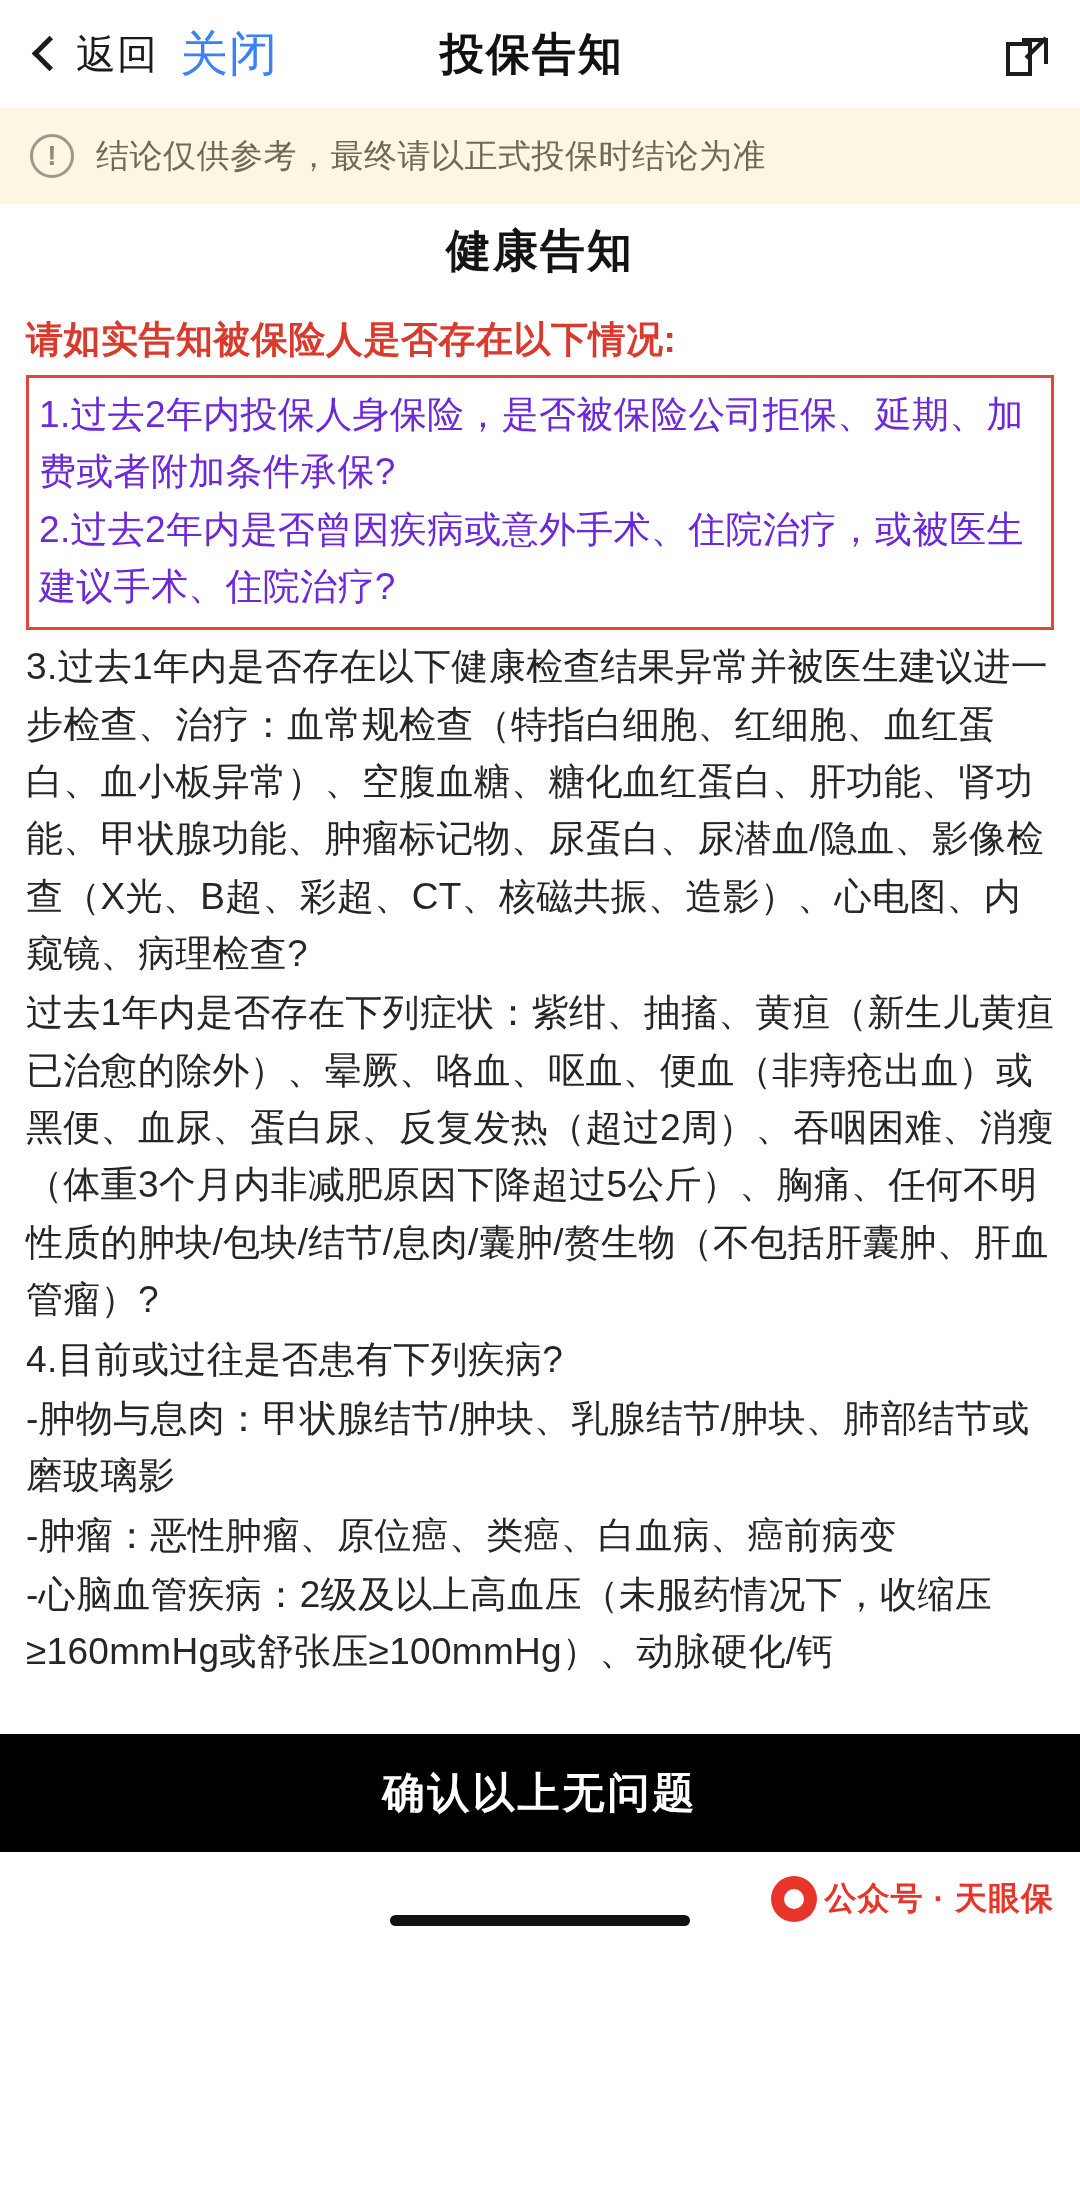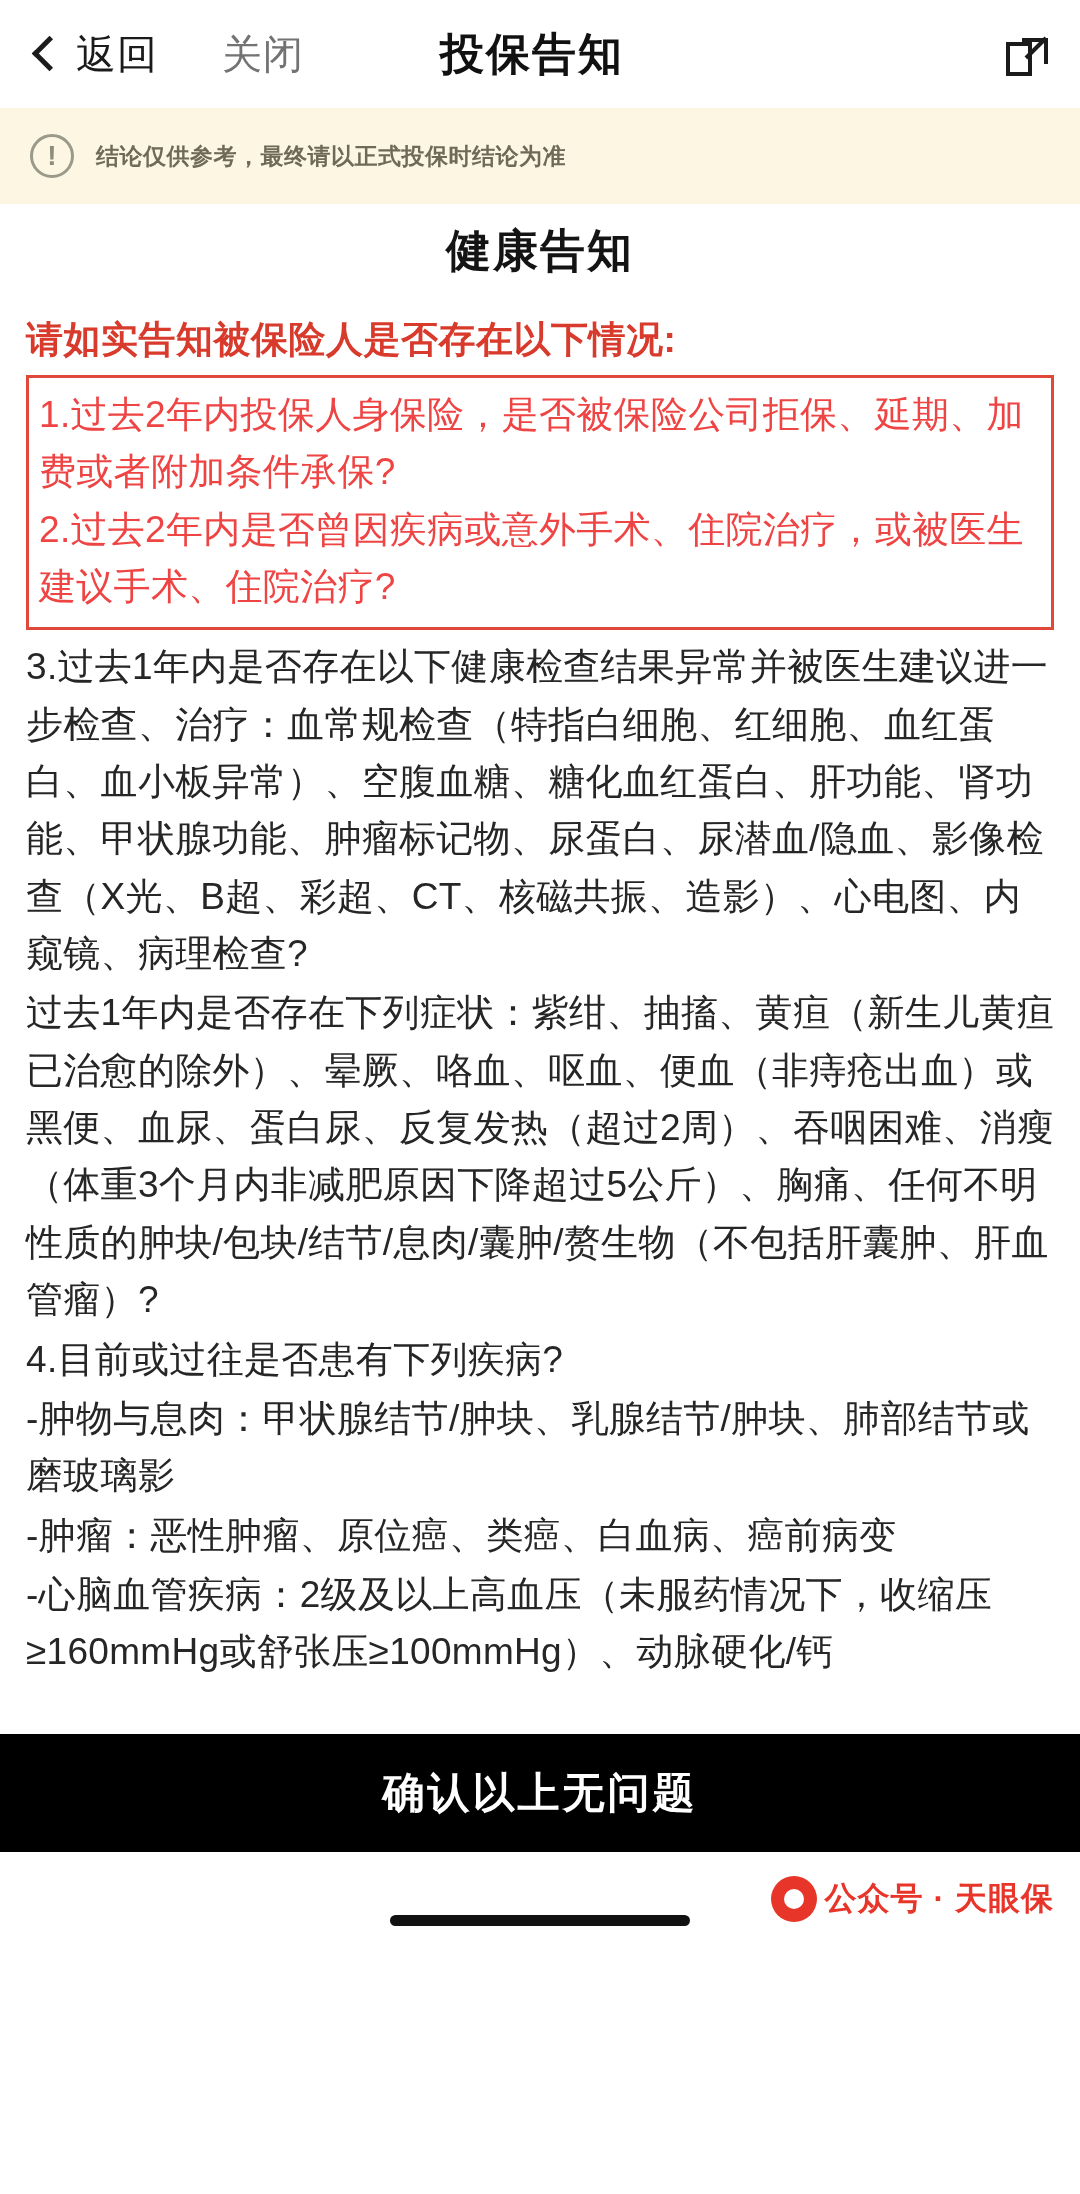--- a/index.html
+++ b/index.html
@@ -47,23 +47,23 @@
     border-left: 5px solid #1b1b1b;
     border-bottom: 5px solid #1b1b1b;
     transform: rotate(45deg);
   }
   .nav-back-label {
     font-size: 40px;
     color: #1b1b1b;
     letter-spacing: 1px;
   }
   .nav-close {
-    font-size: 40px;
-    color: #737373;
-    margin-left: 64px;
+    font-size: 48px;
+    color: #3b82f6;
+    margin-left: 22px;
     letter-spacing: 1px;
   }
   .nav-title {
     position: absolute;
     left: 0;
     right: 16px;
     top: 50%;
     transform: translateY(-50%);
     text-align: center;
     font-size: 44px;
@@ -96,24 +96,23 @@
     flex: 0 0 auto;
     border-radius: 50%;
     border: 3px solid #9a9a8a;
     color: #8d8d7a;
     font-size: 28px;
     line-height: 38px;
     text-align: center;
     font-weight: bold;
   }
   .notice-text {
-    font-size: 23px;
+    font-size: 33px;
     color: #6f6a58;
     letter-spacing: 0.5px;
-    font-weight: bold;
   }
 
   
   .content {
     padding: 17px 26px 0 26px;
   }
   .doc-title {
     text-align: center;
     font-size: 45px;
     font-weight: bold;
@@ -129,21 +128,21 @@
     margin-bottom: 10px;
   }
   .boxed {
     border: 3px solid #e0483a;
     padding: 8px 10px 12px 10px;
     margin-bottom: 8px;
   }
   .para {
     font-size: 37px;
     line-height: 1.55;
-    color: #ef4444;
+    color: #6d28d9;
     letter-spacing: 0.3px;
   }
   .para.black {
     color: #262626;
   }
   .para + .para { margin-top: 0; }
   .body-block .para { margin-bottom: 2px; }
 
   
   .cta {

